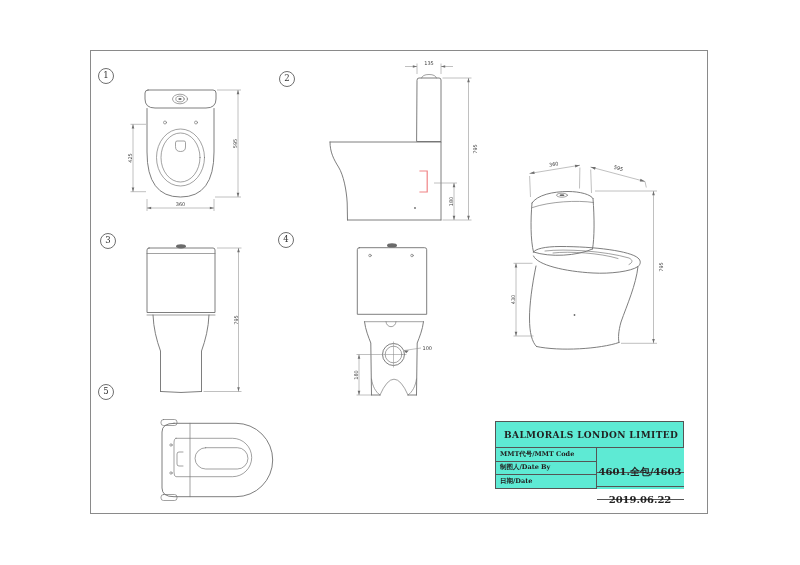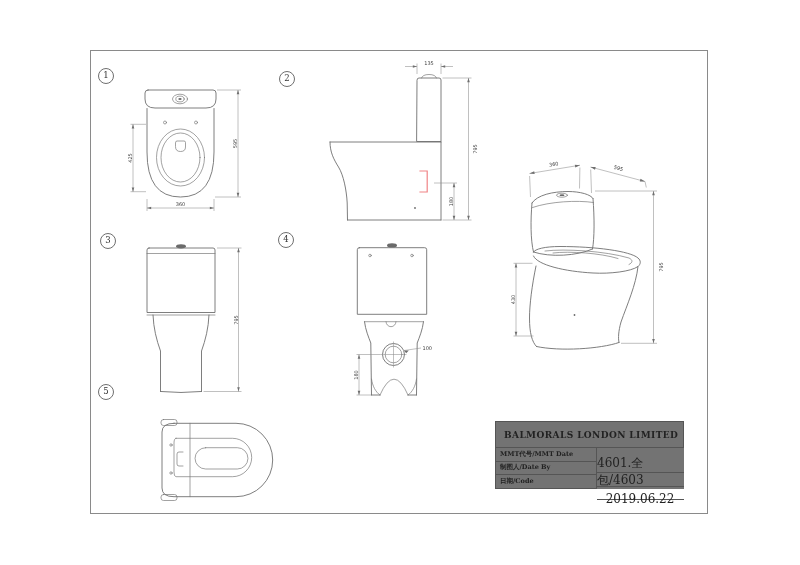--- a/index.html
+++ b/index.html
@@ -13,31 +13,31 @@
   .ln2{fill:none;stroke:#7a7a7a;stroke-width:0.7;stroke-linecap:round;}
   .dim{fill:none;stroke:#8b8b8b;stroke-width:0.55;}
   .ah{fill:#6f6f6f;stroke:none;}
   .dimtxt{font-family:"DejaVu Sans",sans-serif;font-size:5px;fill:#3f3f3f;}
   .dk{fill:#6a6a6a;stroke:none;}
   .hl{fill:none;stroke:#f08486;stroke-width:1.2;stroke-linecap:square;}
   .viewnum{position:absolute;width:14px;height:14px;border:1px solid #6f6f6f;border-radius:50%;
            font-family:"DejaVu Serif",serif;font-size:8.5px;color:#333;text-align:center;
            line-height:13px;background:#fff;}
   
-  #titleblock{position:absolute;left:495px;top:421px;width:189px;background:#737373;
+  #titleblock{position:absolute;left:495px;top:421px;width:189px;background:#5eead4;
               color:#222;}
   #tb-header{box-sizing:border-box;border:1px solid #555;height:27px;display:flex;align-items:center;
              padding-left:8px;font-family:"DejaVu Serif",serif;font-weight:bold;font-size:9px;
              letter-spacing:0.4px;}
   .tb-row{display:flex;height:13.5px;}
   .tb-label{box-sizing:border-box;width:102px;border:1px solid #555;border-top:none;
             font-family:"DejaVu Serif",serif;font-weight:bold;font-size:6.5px;
             display:flex;align-items:center;padding-left:4px;}
   .tb-value{box-sizing:border-box;width:87px;border:1px solid #555;border-top:none;border-left:none;
-            font-family:"DejaVu Serif",serif;font-weight:normal;font-size:12px;
+            font-family:"DejaVu Serif",serif;font-weight:bold;font-size:10px;
             display:flex;align-items:center;justify-content:center;margin-top:24px;}
 </style>
 </head>
 <body>
 
 <div id="canvas">
   <div id="frame"></div>
 
   <div class="viewnum" style="left:98px;top:68px;">1</div>
   <div class="viewnum" style="left:279px;top:71px;">2</div>
@@ -208,25 +208,25 @@
       <path class="dim" d="M90,41 H152 M116,193.3 H152 M148.5,41 V193.3"></path>
       <path class="ah" d="M148.5,41 l-1.3,4.2 h2.6 z"></path>
       <path class="ah" d="M148.5,193.3 l-1.3,-4.2 h2.6 z"></path>
       <text class="dimtxt" x="156.5" y="118.5" text-anchor="middle" transform="rotate(-90 156.5 117)">795</text>
     </g>
   </svg>
 
   <div id="titleblock">
     <div id="tb-header">BALMORALS LONDON LIMITED</div>
     <div class="tb-row">
-      <div class="tb-label">MMT代号/MMT Date</div>
+      <div class="tb-label">MMT代号/MMT Code</div>
       <div class="tb-value">4601.全包/4603</div>
     </div>
     <div class="tb-row">
       <div class="tb-label">制图人/Date By</div>
       <div class="tb-value"></div>
     </div>
     <div class="tb-row">
-      <div class="tb-label">日期/Code</div>
+      <div class="tb-label">日期/Date</div>
       <div class="tb-value">2019.06.22</div>
     </div>
   </div>
 </div>
 
 </body></html>

